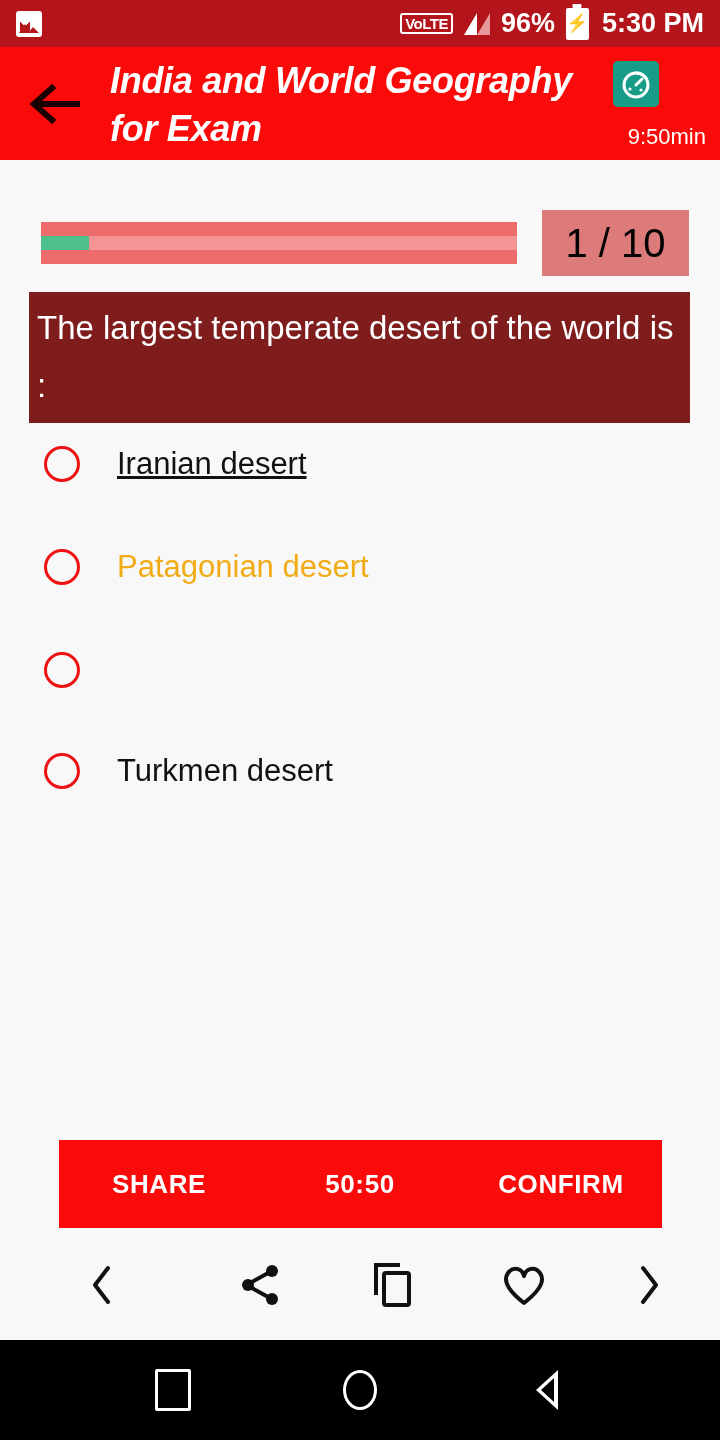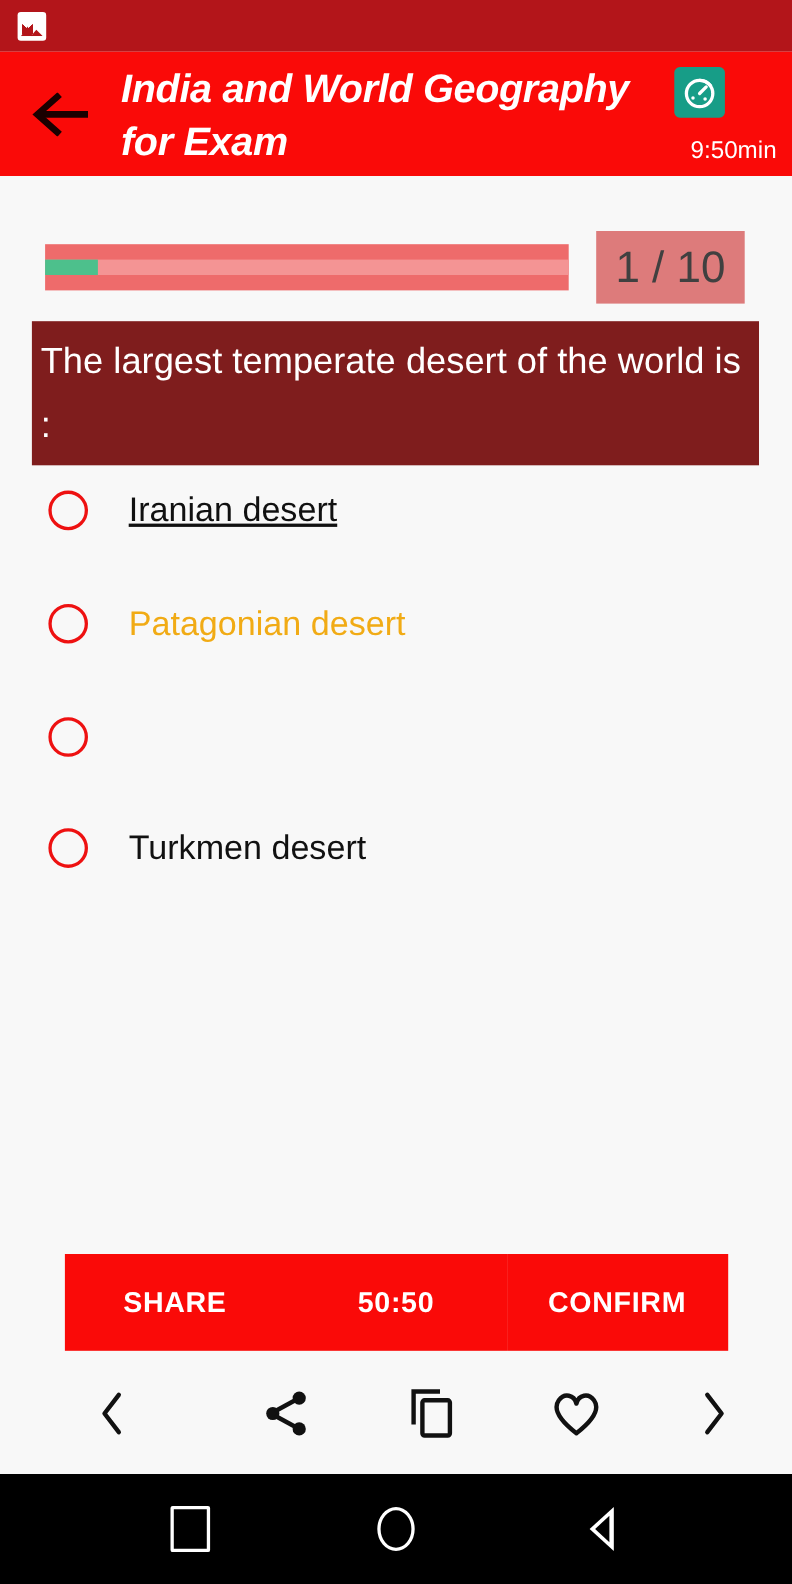--- a/index.html
+++ b/index.html
@@ -214,27 +214,27 @@
     background: #F49494;
   }
   .progress-fill {
     position: absolute;
     top: 14px; left: 0;
     height: 14px;
     background: #4DC08C;
   }
   .counter-box {
     margin-left: 25px;
-    width: 135px;
+    width: 147px;
     height: 66px;
     background: #DD7B7B;
     display: flex;
     align-items: center;
     justify-content: center;
-    color: #404040;
+    color: #000000;
     font-size: 40px;
     line-height: 1;
   }
 
   
   .question-box {
     position: absolute;
     top: 292px;
     left: 29px;
     width: 661px;
@@ -384,20 +384,32 @@
   <div class="status-bar">
     <div class="status-left">
       <div class="photo-icon">
         <div class="photo-glyph">
           <svg width="20" height="12" viewBox="0 0 20 12">
             <polygon points="0,12 6,3 11,12" fill="#B3151A"></polygon>
             <polygon points="9,12 14,6 20,12" fill="#B3151A"></polygon>
           </svg>
         </div>
       </div>
+    </div>
+    <div class="status-right">
+      <div class="volte">VoLTE</div>
+      <div class="signal">
+        <span class="full"></span>
+        <span class="dim"></span>
+      </div>
+      <div class="battery-pct">96%</div>
+      <div class="battery">
+        <span class="bolt">⚡</span>
+      </div>
+      <div class="clock">5:30 PM</div>
     </div>
   </div>
 
   <div class="header">
     <div class="back-btn">
       <svg width="54" height="40" viewBox="0 0 54 40">
         <line x1="52" y1="20" x2="8" y2="20" stroke="#1A0000" stroke-width="6"></line>
         <polyline points="24,4 6,20 24,36" fill="none" stroke="#1A0000" stroke-width="6" stroke-linecap="square"></polyline>
       </svg>
     </div>

